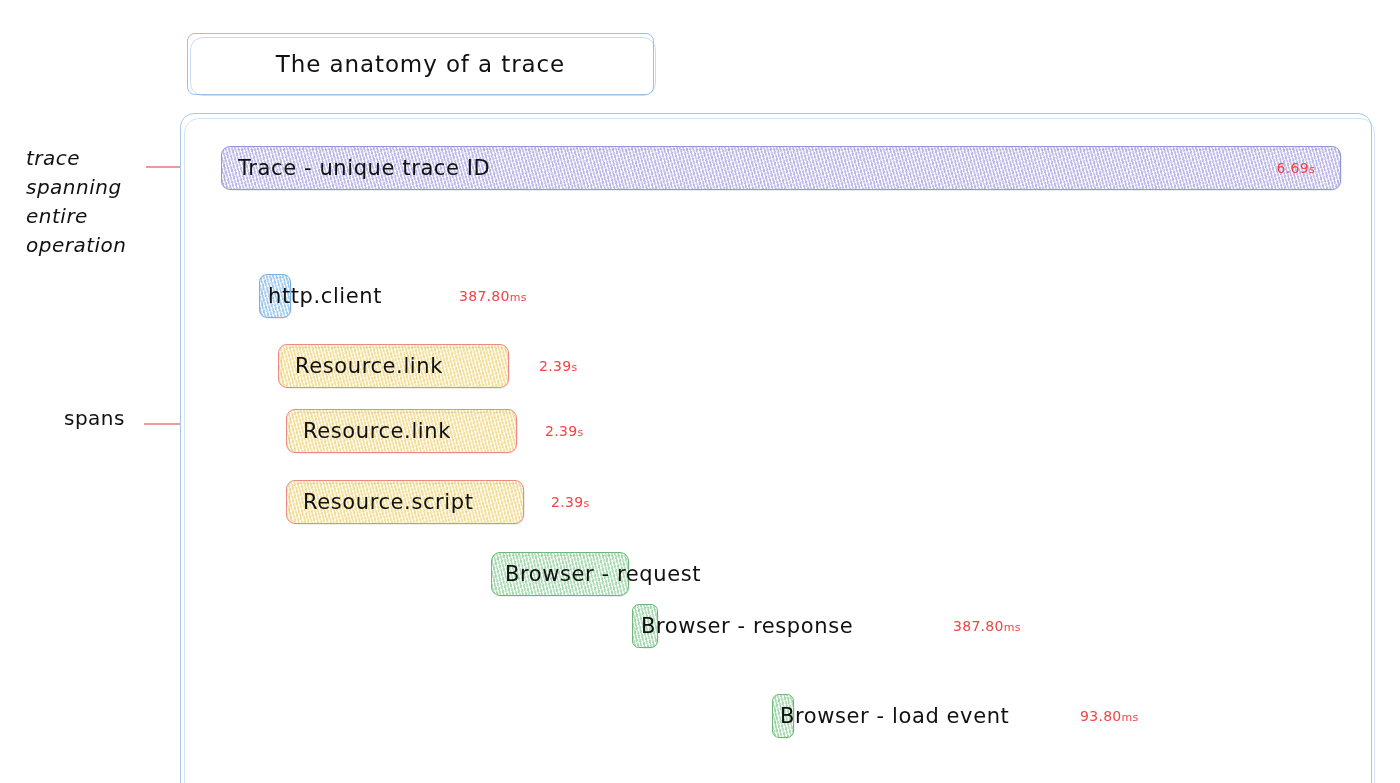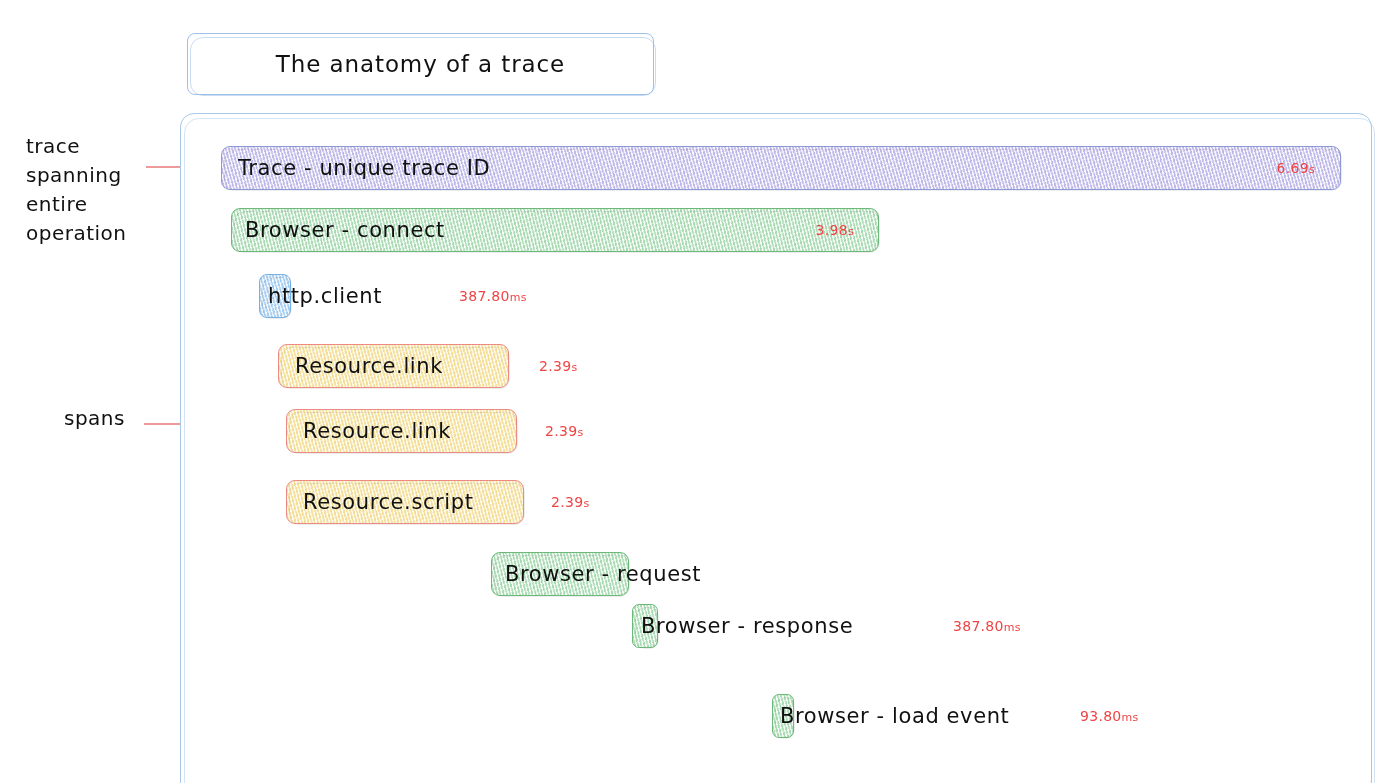--- a/index.html
+++ b/index.html
@@ -150,21 +150,21 @@
   }
 
   
   .annotation-text {
     position: absolute;
     font-size: 20px;
     line-height: 29px;
     letter-spacing: .5px;
     color: #111111;
   }
-  #ann-trace { left: 26px; top: 132px; width: 140px; }
+  #ann-trace { left: 26px; top: 144px; width: 140px; font-style: italic; }
   #ann-spans { left: 64px; top: 404px; width: 110px; }
 
   .leader-line {
     position: absolute;
     background: #ef9a9a;
     height: 1.6px;
   }
   .bracket-vert {
     position: absolute;
     background: #ef5350;
@@ -190,25 +190,20 @@
 <div class="bracket-vert" style="left:219px; top:212px; height:533px;"></div>
 
 <div id="trace-container">
 
   <div class="span-row" style="left:40px; top:32px; width:1120px;">
     <div class="bar theme-purple" style="width:1120px;"></div>
     <span class="bar-label" style="left:17px;">Trace - unique trace ID</span>
     <span class="bar-duration" style="right:26px;"><span>6.69</span><span class="dur-unit">s</span></span>
   </div>
 
-  <div class="span-row" style="left:50px; top:94px; width:648px;">
-    <div class="bar theme-green" style="width:648px;"></div>
-    <span class="bar-label" style="left:14px;">Browser - connect</span>
-    <span class="bar-duration" style="right:25px;"><span>3.98</span><span class="dur-unit">s</span></span>
-  </div>
 
   <div class="span-row" style="left:78px; top:160px; width:32px;text-align:center;">
     <div class="bar theme-blue" style="width:32px; border-radius:8px;"></div>
     <span class="bar-label" style="left:9px;">http.client</span>
     <span class="bar-duration" style="left:200px;"><span>387.80</span><span class="dur-unit">ms</span></span>
   </div>
 
   <div class="span-row" style="left:97px; top:230px; width:231px;">
     <div class="bar theme-yellow" style="width:231px;"></div>
     <span class="bar-label" style="left:17px;">Resource.link</span>

